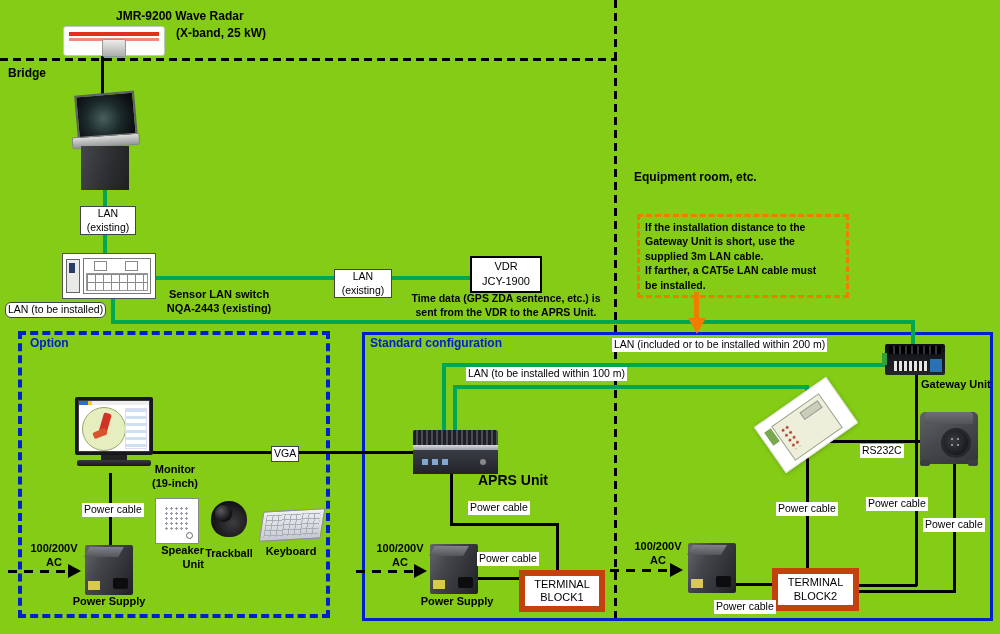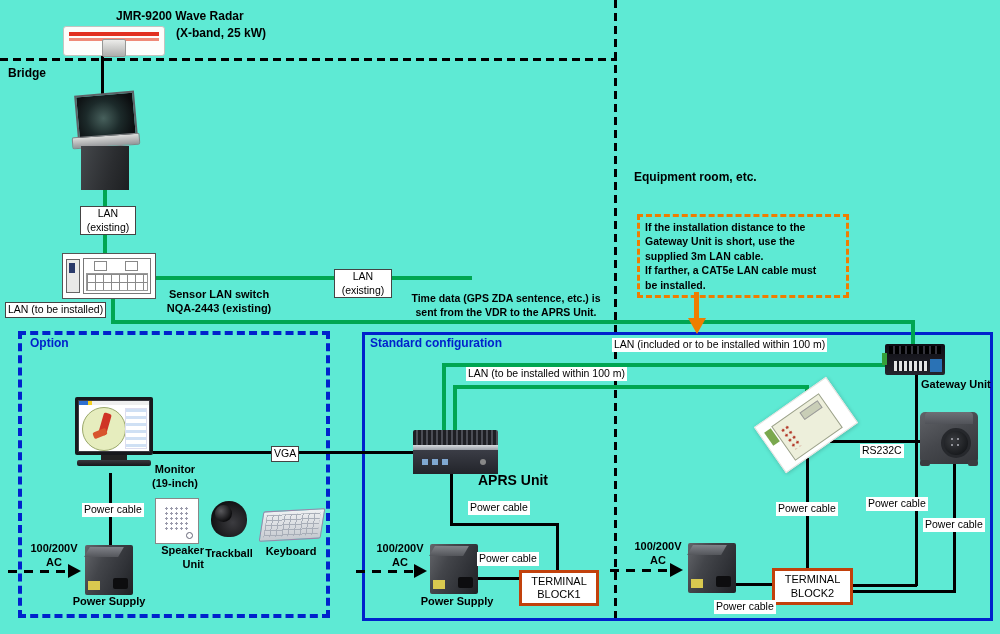--- a/index.html
+++ b/index.html
@@ -1,35 +1,35 @@
 <!DOCTYPE html>
 <html><head>
 <meta charset="utf-8">
 <style>
   :root{ --green:#00a651; --blue:#0022cc; --orange:#ef7d00; }
   html,body{margin:0;padding:0;background:#fff;}
-  #canvas{position:relative;width:1000px;height:634px;background:#5eead4;overflow:hidden;
+  #canvas{position:relative;width:1000px;height:634px;background:#84cc16;overflow:hidden;
           font-family:"Liberation Sans","DejaVu Sans",sans-serif;color:#000;}
   
   .line{position:absolute;background:#000;z-index:2;}
   .gline{position:absolute;background:var(--green);z-index:3;}
   .hdash{position:absolute;height:3px;background:repeating-linear-gradient(90deg,#000 0 8px,transparent 8px 13px);z-index:1;}
   .vdash{position:absolute;width:3px;background:repeating-linear-gradient(180deg,#000 0 8px,transparent 8px 13px);z-index:1;}
   .acdash{position:absolute;height:3px;background:repeating-linear-gradient(90deg,#000 0 9px,transparent 9px 16px);z-index:2;}
   .ah-right{position:absolute;width:0;height:0;border-top:7px solid transparent;border-bottom:7px solid transparent;border-left:13px solid #000;z-index:2;}
   .lbl{position:absolute;background:#fff;font-size:10.5px;line-height:1.3;text-align:center;white-space:pre-line;z-index:6;padding:0 2px;}
   .lbl.nw{white-space:nowrap;}
   .lbl.bordered{border:1px solid #444;}
   .devlabel{position:absolute;font-weight:bold;font-size:11px;line-height:1.3;white-space:pre-line;text-align:center;z-index:6;}
   .title{position:absolute;font-weight:bold;font-size:12px;z-index:6;white-space:nowrap;}
   .zone-label-blue{position:absolute;font-weight:bold;font-size:12px;color:var(--blue);z-index:6;white-space:nowrap;}
   .option-box{position:absolute;border:4px dashed var(--blue);z-index:1;}
   .std-box{position:absolute;border:3px solid var(--blue);z-index:1;}
   .vdr-box{position:absolute;border:2px solid #000;background:#fff;text-align:center;font-size:11px;line-height:1.35;white-space:pre-line;z-index:5;padding-top:1px;}
-  .tb-box{position:absolute;border:3px solid #c2410c;background:#fff;text-align:center;font-size:11px;line-height:1.2;white-space:pre-line;z-index:5;display:flex;align-items:center;justify-content:center;}
+  .tb-box{position:absolute;border:6px solid #c2410c;background:#fff;text-align:center;font-size:11px;line-height:1.2;white-space:pre-line;z-index:5;display:flex;align-items:center;justify-content:center;}
   .note-orange{position:absolute;border:3px dashed var(--orange);font-weight:bold;font-size:10.5px;line-height:1.38;white-space:pre-line;padding:3px 5px;z-index:5;}
   .oshaft{position:absolute;width:5px;background:var(--orange);z-index:4;}
   .ohead{position:absolute;width:0;height:0;border-left:9px solid transparent;border-right:9px solid transparent;border-top:16px solid var(--orange);z-index:4;}
   
   .dev{position:absolute;z-index:4;}
   .radar-ant{background:#fdfdfb;border:1px solid #c4c4c0;border-radius:3px;}
   .ra-s1{position:absolute;left:5px;right:5px;top:5px;height:4px;background:#e23020;}
   .ra-s2{position:absolute;left:5px;right:5px;top:11px;height:3px;background:#ef8a78;}
   .ra-ped{position:absolute;left:50%;bottom:-2px;width:22px;height:16px;transform:translateX(-50%);background:linear-gradient(#ececea,#aeaeac);border:1px solid #979795;border-radius:2px;}
   .cons-screen{position:absolute;left:4px;top:0;width:56px;height:42px;background:radial-gradient(circle at 45% 55%,#47605c 0%,#1c2a2a 45%,#0b0d0f 85%);border:2px solid #5d6166;transform:rotate(-5deg);}
@@ -126,28 +126,30 @@
       <div class="sw-p2"></div>
       <div class="sw-grid"></div>
     </div>
   </div>
   <div class="devlabel" style="left:158px;top:287px;width:122px;">Sensor LAN switch
 NQA-2443 (existing)</div>
 
   <div class="gline" style="left:154px;top:276px;width:318px;height:4px;"></div>
   <div class="lbl bordered" style="left:334px;top:269px;width:52px;">LAN
 (existing)</div>
+  <div class="vdr-box" style="left:470px;top:256px;width:68px;height:32px;">VDR
+JCY-1900</div>
   <div class="devlabel" style="left:398px;top:292px;width:216px;font-size:10.5px;">Time data (GPS ZDA sentence, etc.) is
 sent from the VDR to the APRS Unit.</div>
 
   <div class="gline" style="left:111px;top:297px;width:4px;height:27px;"></div>
-  <div class="lbl bordered nw" style="left:5px;top:302px;">LAN (to be installed)</div>
+  <div class="lbl bordered nw" style="left:5px;top:302px;border-radius:6px;">LAN (to be installed)</div>
   <div class="gline" style="left:111px;top:320px;width:804px;height:4px;"></div>
   <div class="gline" style="left:911px;top:320px;width:4px;height:27px;"></div>
-  <div class="lbl nw" style="left:612px;top:338px;">LAN (included or to be installed within 100 m)</div>
+  <div class="lbl nw" style="left:612px;top:338px;">LAN (included or to be installed within 200 m)</div>
 
   <div class="note-orange" style="left:637px;top:214px;width:196px;">If the installation distance to the
 Gateway Unit is short, use the
 supplied 3m LAN cable.
 If farther, a CAT5e LAN cable must
 be installed.</div>
   <div class="oshaft" style="left:694px;top:292px;height:28px;"></div>
   <div class="ohead" style="left:688px;top:318px;"></div>
 
   <div class="gline" style="left:442px;top:363px;width:445px;height:4px;"></div>

